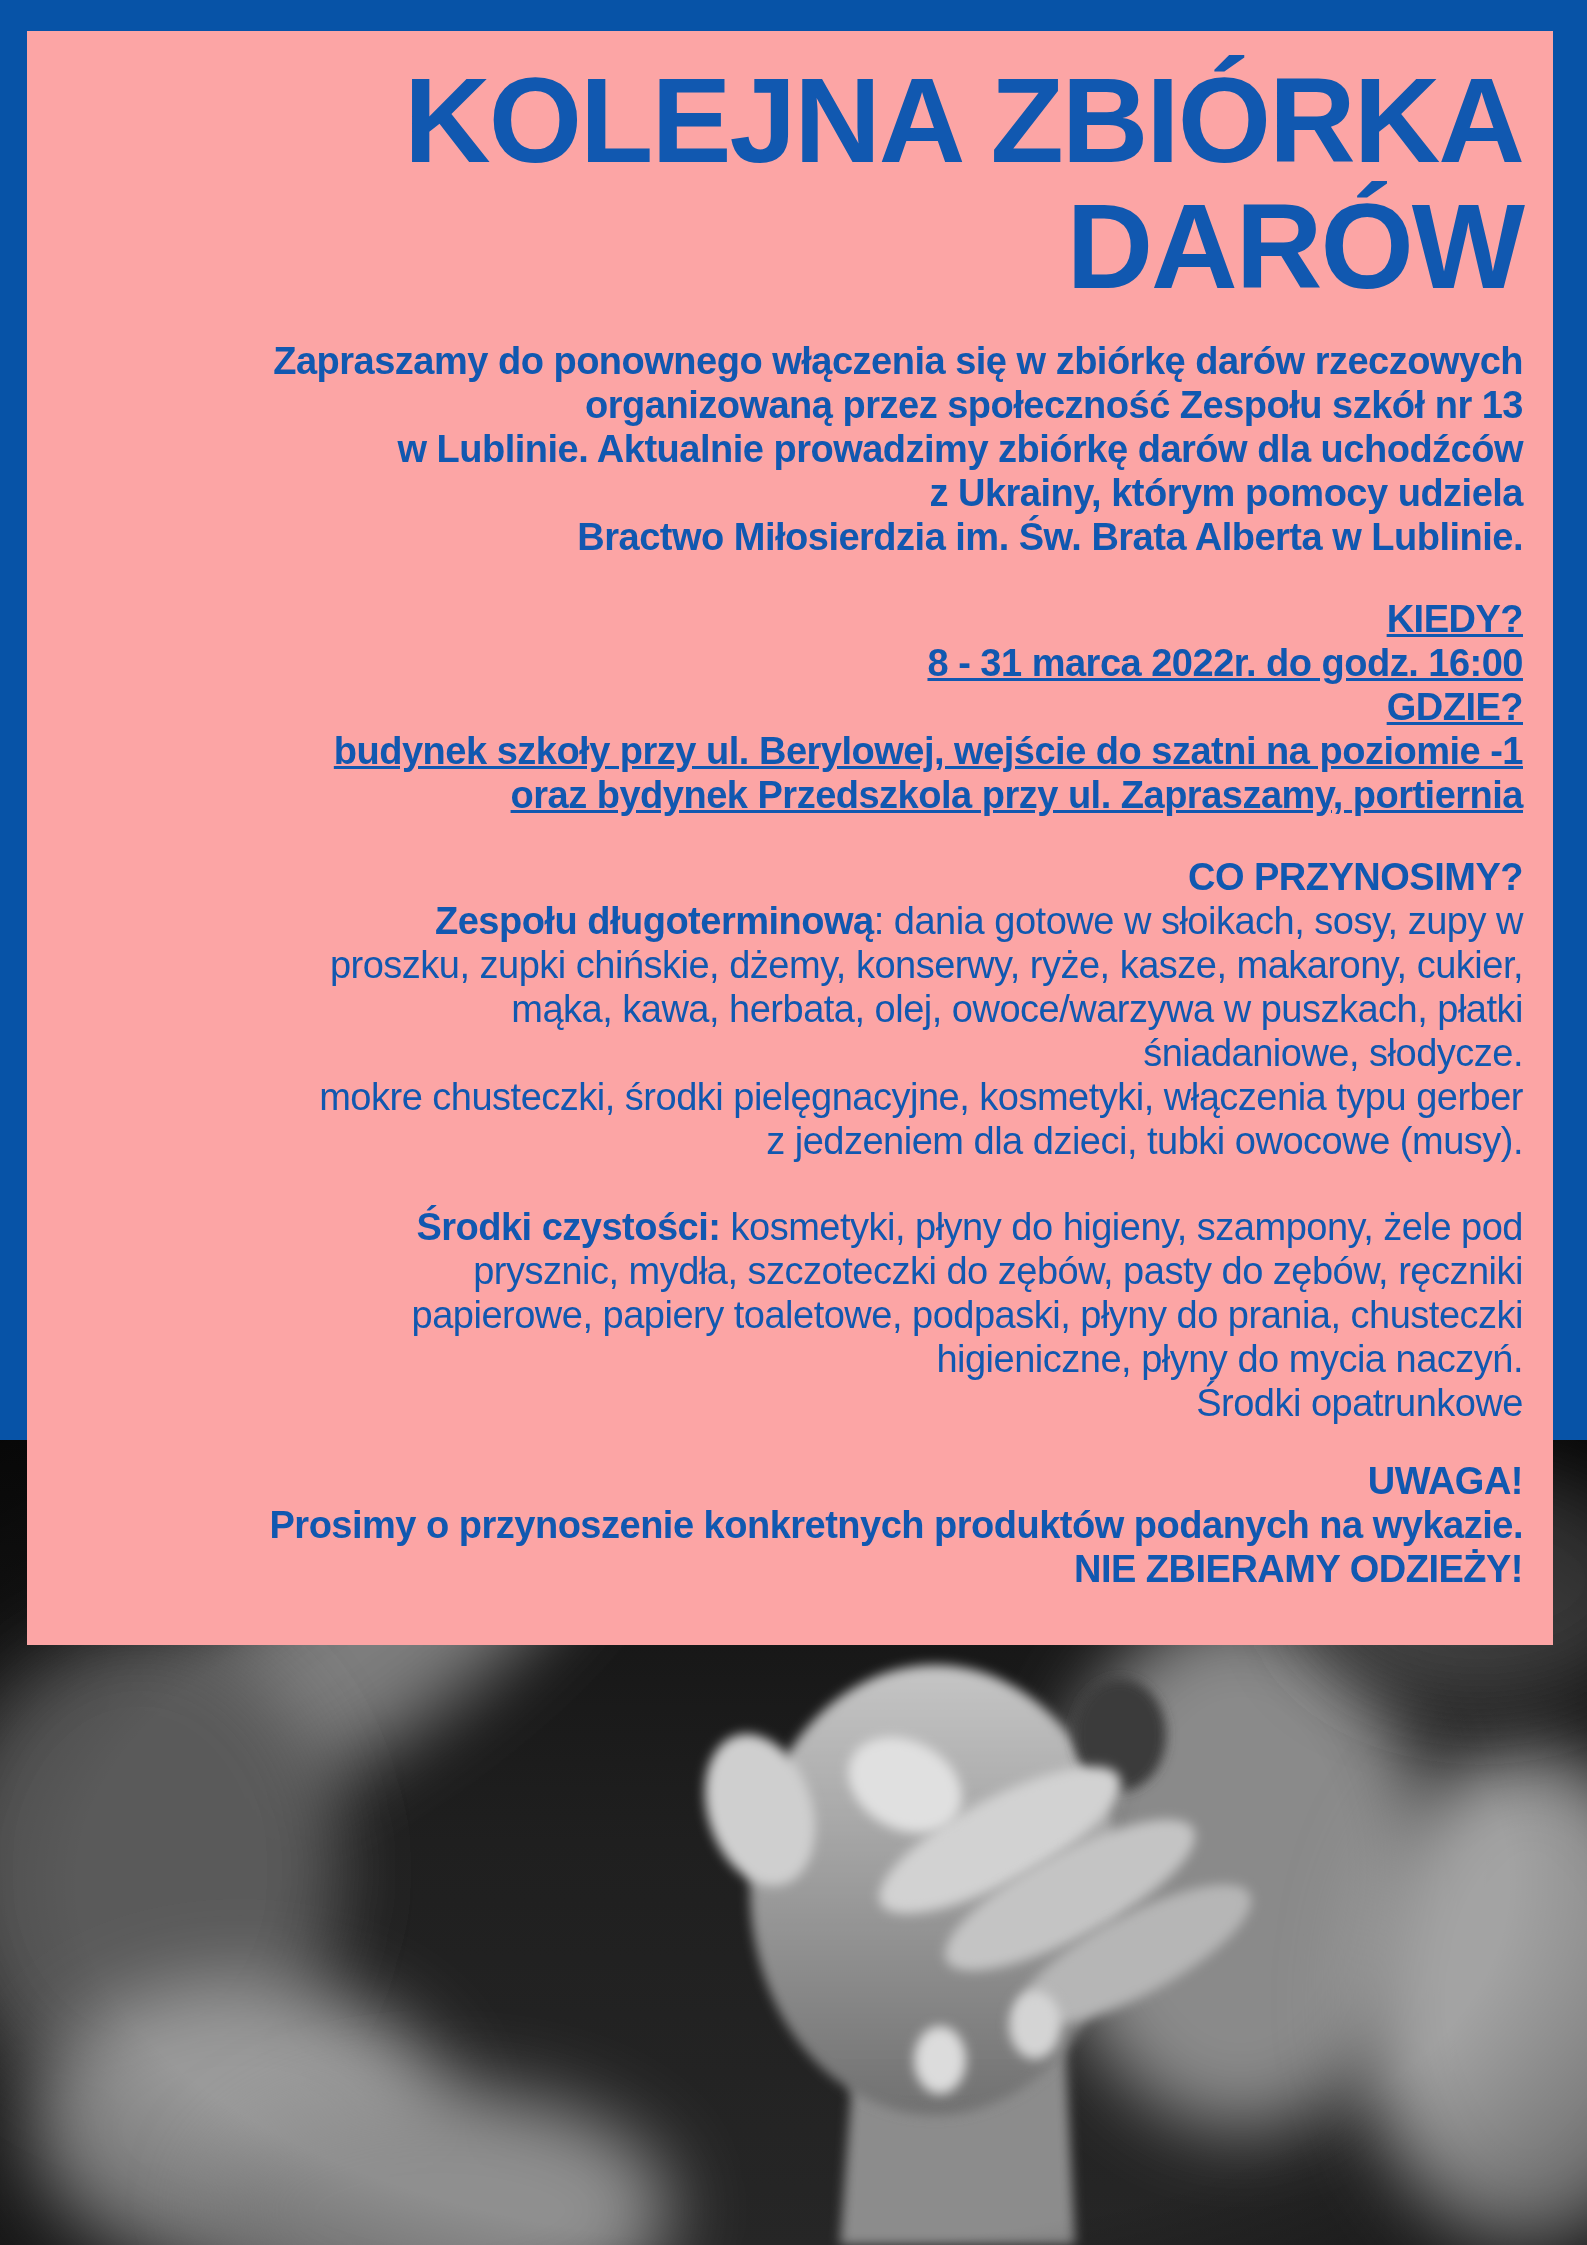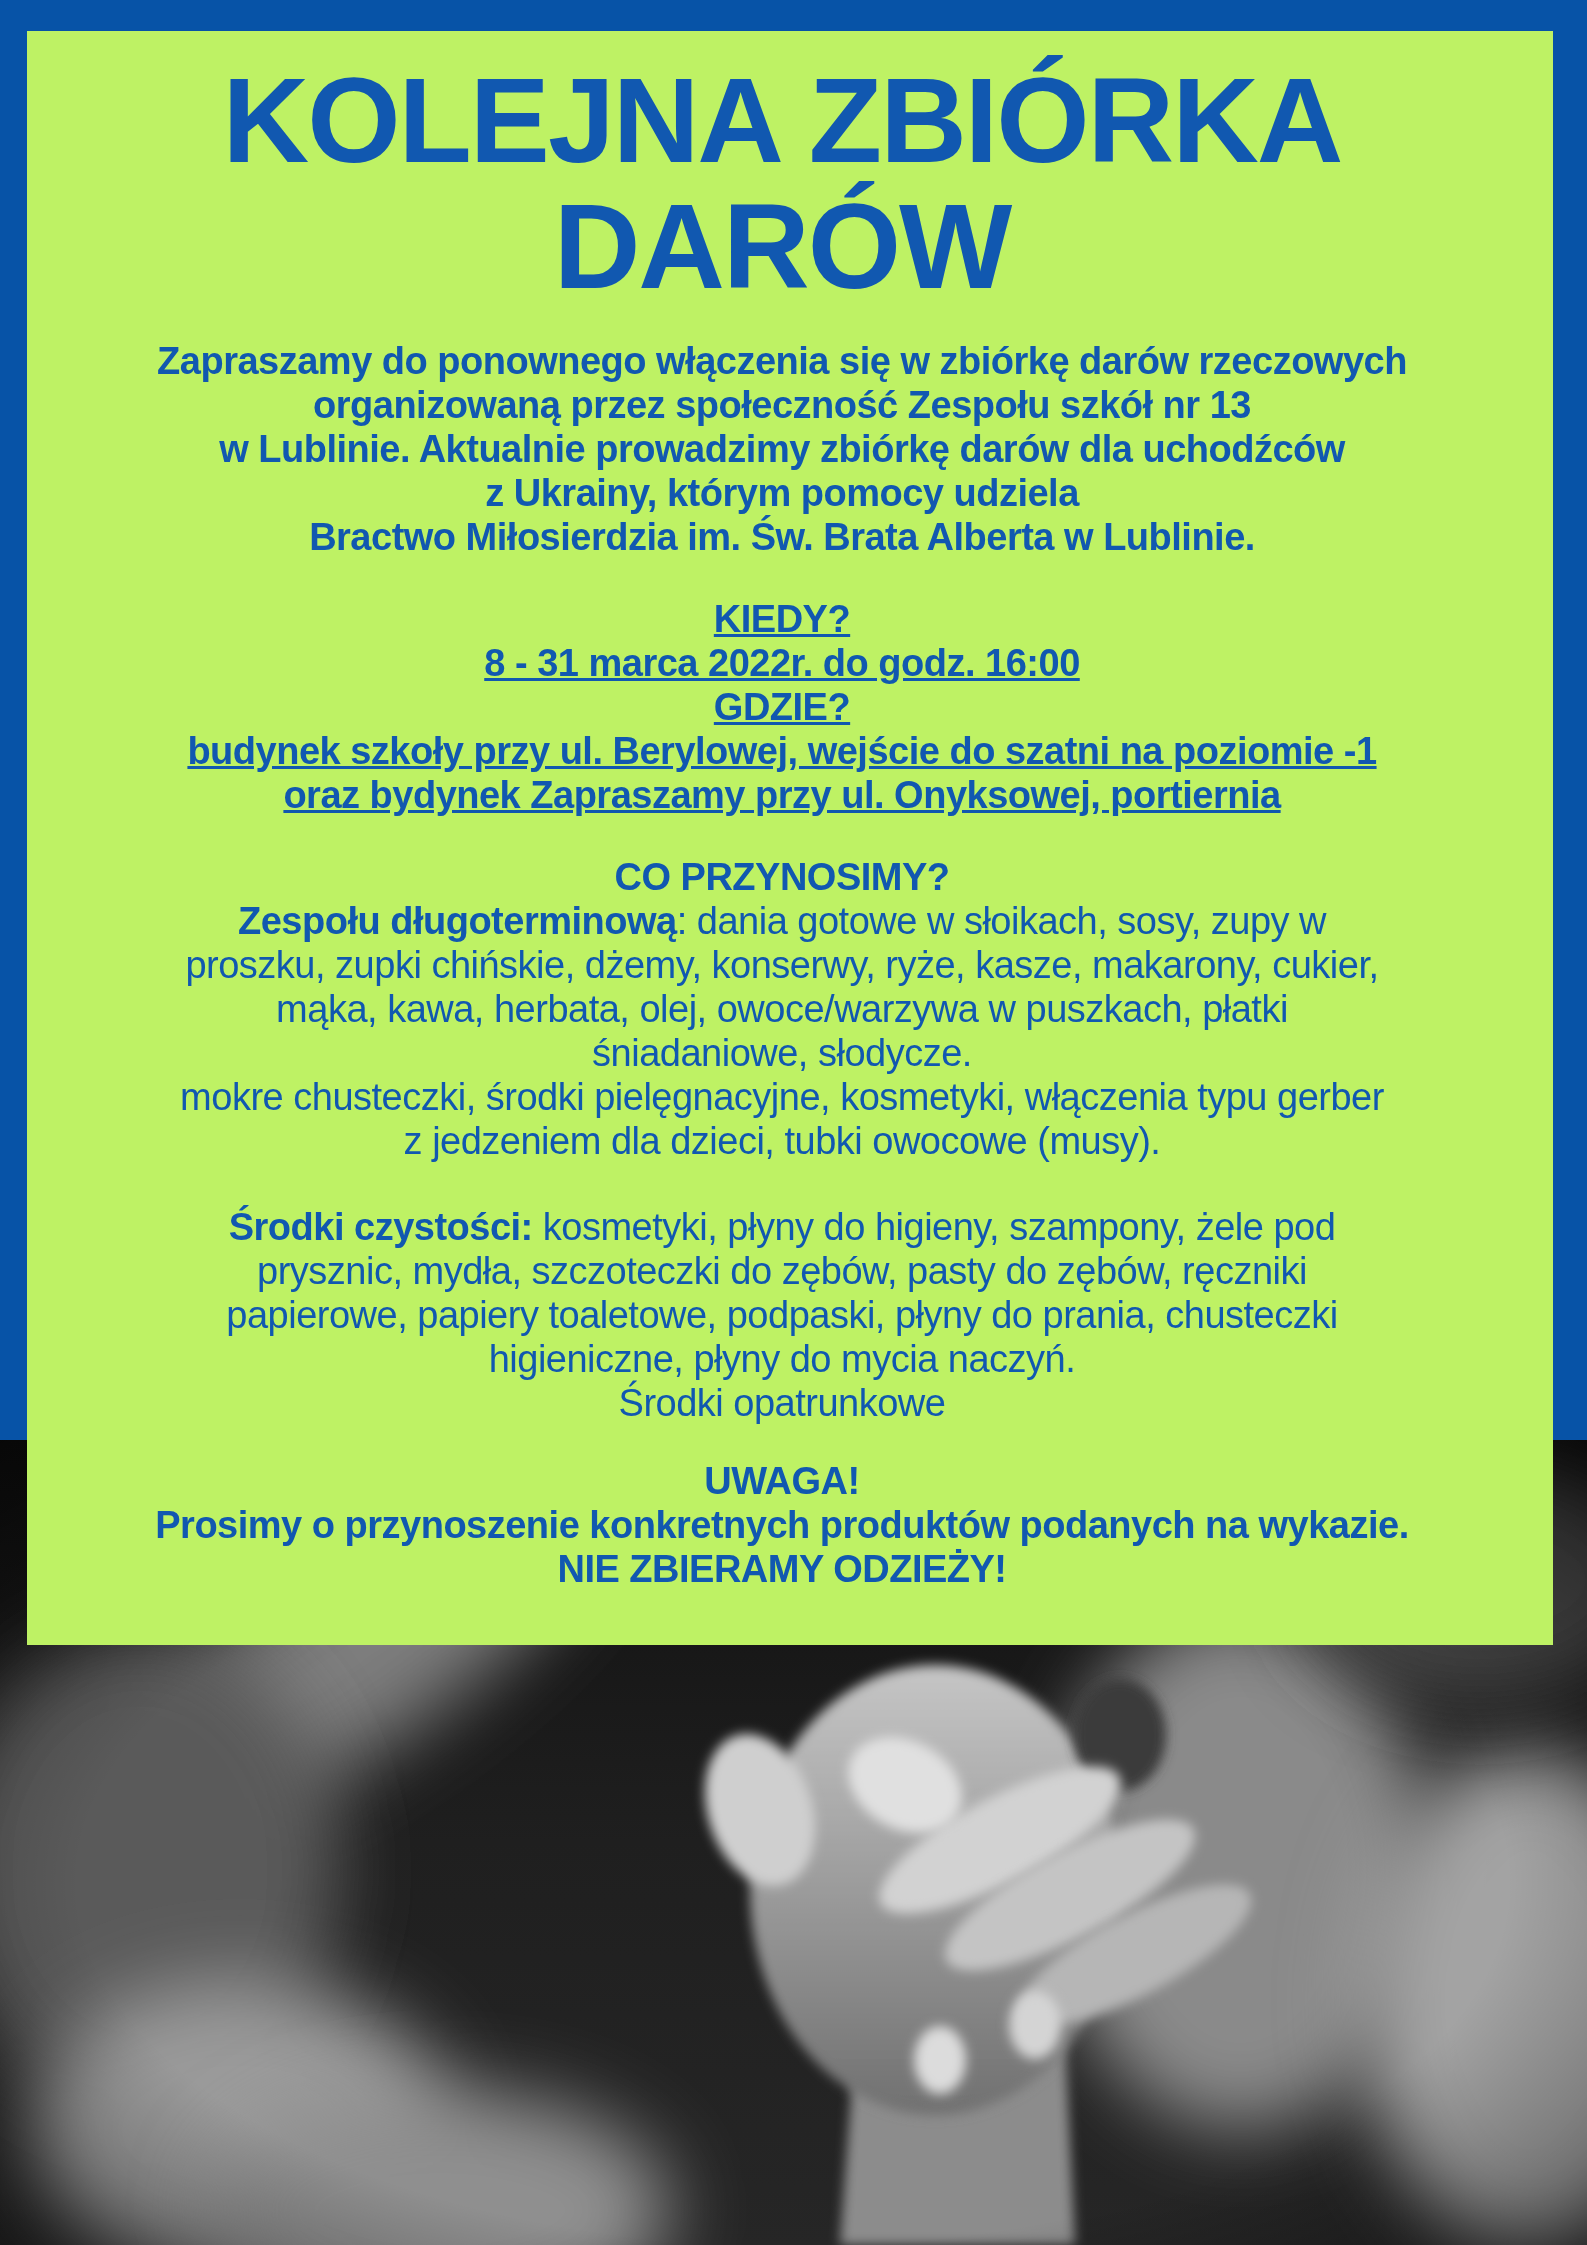--- a/index.html
+++ b/index.html
@@ -10,25 +10,25 @@
     overflow:hidden;
     font-family:"Liberation Sans", sans-serif;
   }
   .photo-band{
     position:absolute;left:0;top:1440px;width:1587px;height:805px;
     background:#181818;
   }
   .photo-band svg{display:block;}
   .card{
     position:absolute;left:27px;top:31px;width:1526px;height:1614px;
-    background:#bef264;
+    background:#fca5a5;
     box-sizing:border-box;
     padding:26px 30px 0 14px;
     overflow:hidden;
-    text-align:center;
+    text-align:right;
     color:#1158b0;
   }
   .title{
     margin:0 0 30px 0;
     font-size:120px;
     font-weight:700;
     line-height:1.05;
     letter-spacing:-2px;
     color:#1158b0;
   }
@@ -115,21 +115,21 @@
     <span class="line">w Lublinie. Aktualnie prowadzimy zbiórkę darów dla uchodźców</span>
     <span class="line">z Ukrainy, którym pomocy udziela</span>
     <span class="line">Bractwo Miłosierdzia im. Św. Brata Alberta w Lublinie.</span>
   </div>
 
   <div class="when-where body-text bold-block">
     <span class="line">KIEDY?</span>
     <span class="line">8 - 31 marca 2022r. do godz. 16:00</span>
     <span class="line">GDZIE?</span>
     <span class="line">budynek szkoły przy ul. Berylowej, wejście do szatni na poziomie -1</span>
-    <span class="line">oraz bydynek Zapraszamy przy ul. Onyksowej, portiernia</span>
+    <span class="line">oraz bydynek Przedszkola przy ul. Zapraszamy, portiernia</span>
   </div>
 
   <div class="items body-text">
     <span class="line sec-heading">CO PRZYNOSIMY?</span>
 
     <div class="items-food list-block">
       <span class="line"><span class="b">Zespołu długoterminową</span><span>: dania gotowe w słoikach, sosy, zupy w</span></span>
       <span class="line">proszku, zupki chińskie, dżemy, konserwy, ryże, kasze, makarony, cukier,</span>
       <span class="line">mąka, kawa, herbata, olej, owoce/warzywa w puszkach, płatki</span>
       <span class="line">śniadaniowe, słodycze.</span>

